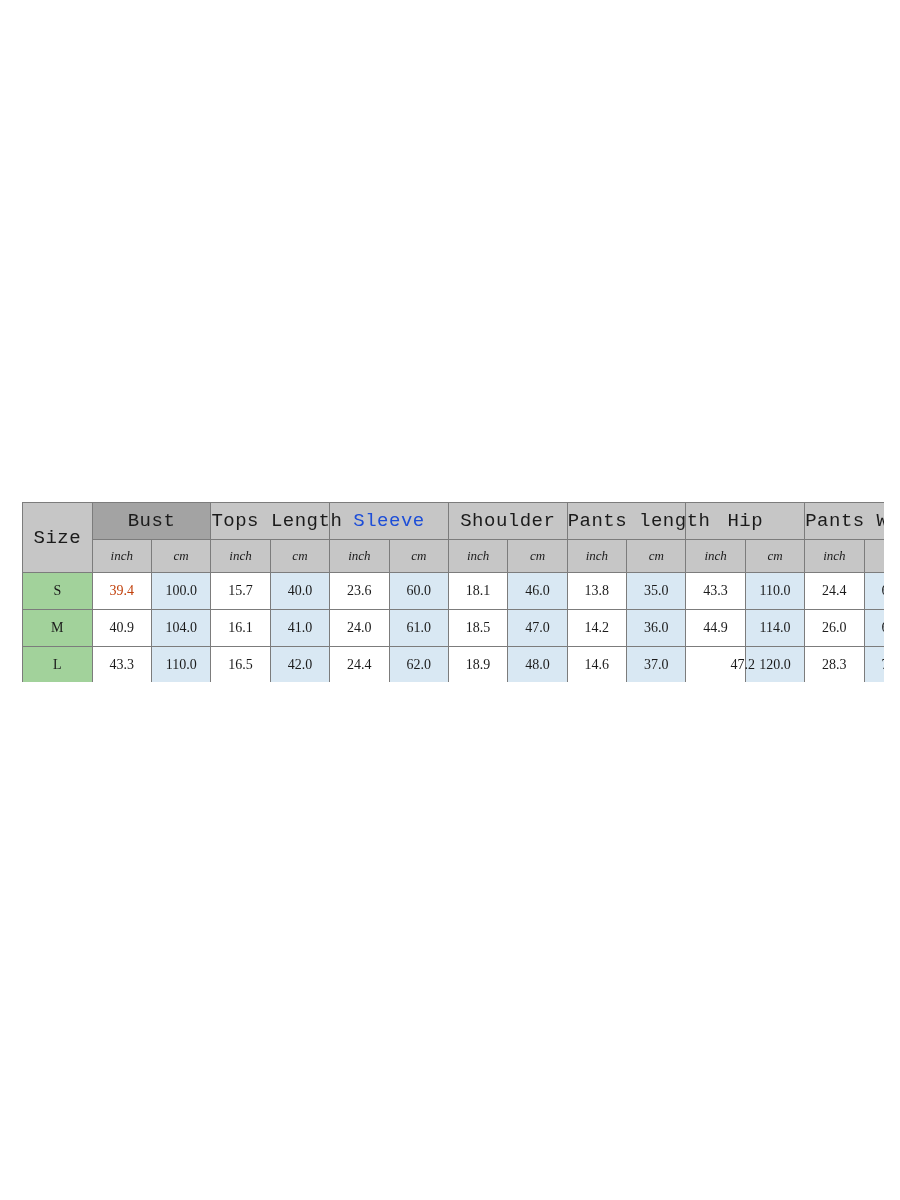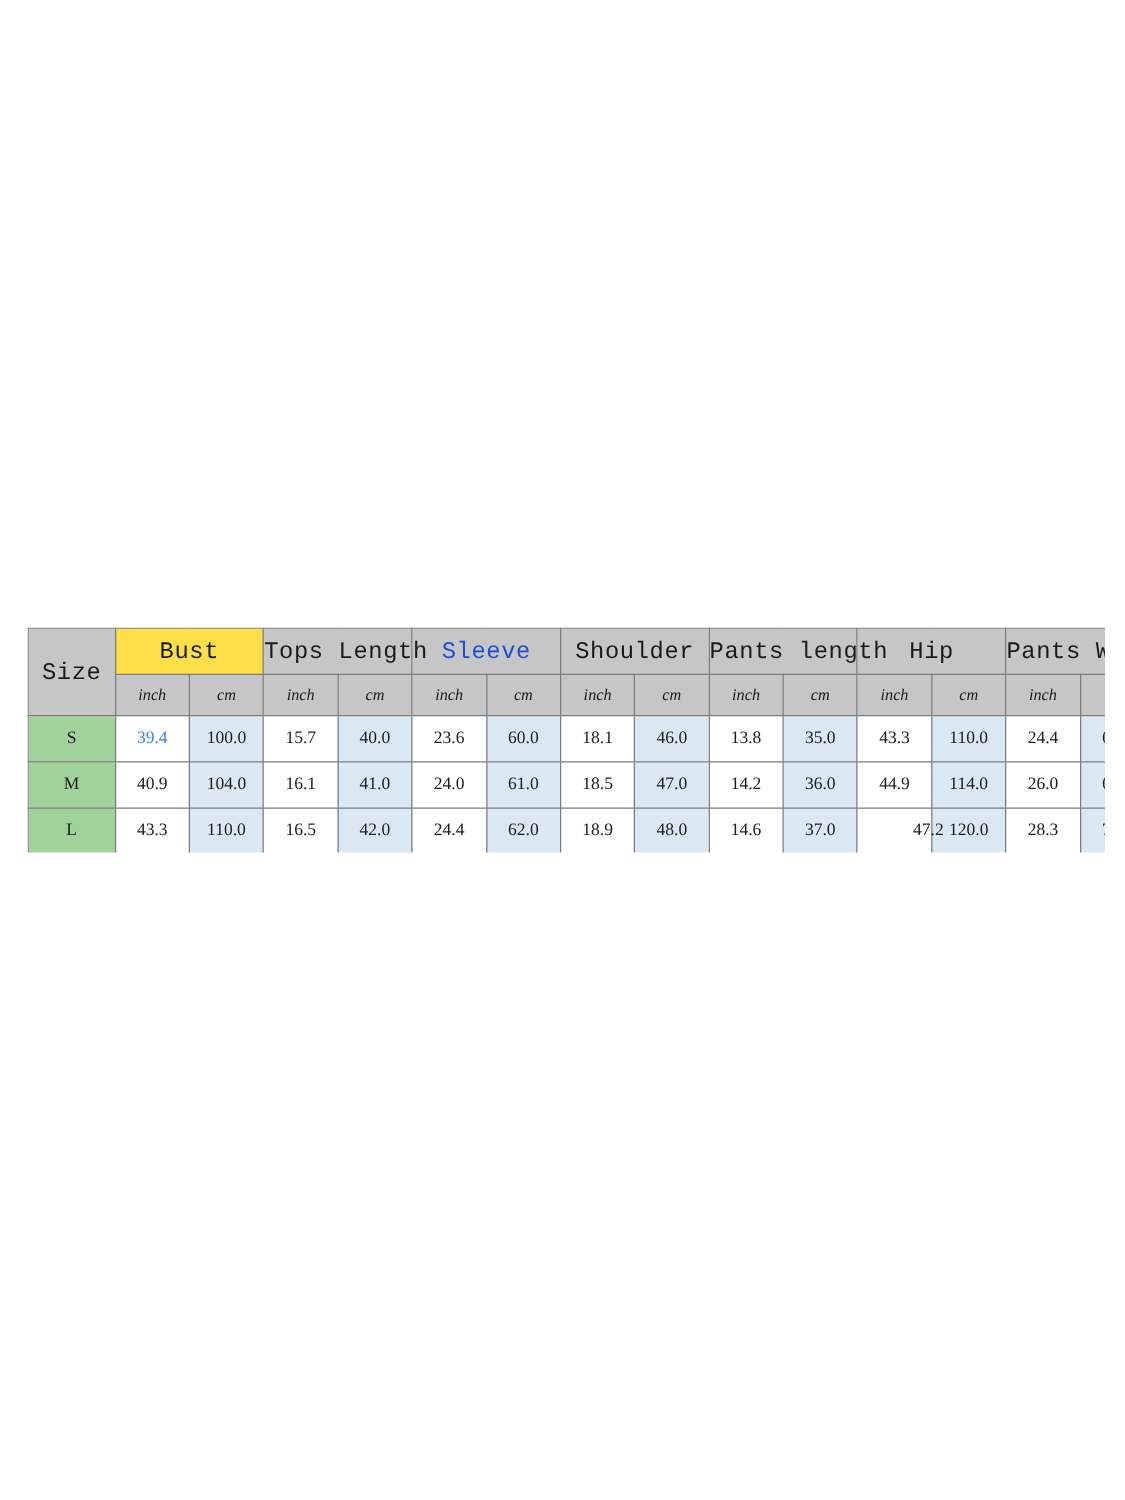--- a/index.html
+++ b/index.html
@@ -107,21 +107,21 @@
       <col class="c-unit">
         <col class="c-unit">
       <col class="c-unit">
         <col class="c-unit">
       <col class="c-unit">
         <col class="c-unit">
     </colgroup>
     <thead>
       <tr>
         <th class="size-head" rowspan="2" style="background: rgb(198, 198, 198); border-color: rgb(124, 124, 124); color: rgb(27, 27, 27);">Size</th>
-        <th class="group-head" colspan="2" style="background: #fde047; border-color: rgb(124, 124, 124); color: rgb(27, 27, 27);">Bust</th>
+        <th class="group-head" colspan="2" style="background: #a3a3a3; border-color: rgb(124, 124, 124); color: rgb(27, 27, 27);">Bust</th>
         <th class="group-head" colspan="2" style="background: rgb(198, 198, 198); border-color: rgb(124, 124, 124); color: rgb(27, 27, 27);">Tops Length</th>
         <th class="group-head" colspan="2" style="background: rgb(198, 198, 198); border-color: rgb(124, 124, 124); color: #1d4ed8;">Sleeve</th>
         <th class="group-head" colspan="2" style="background: rgb(198, 198, 198); border-color: rgb(124, 124, 124); color: rgb(27, 27, 27);">Shoulder</th>
         <th class="group-head" colspan="2" style="background: rgb(198, 198, 198); border-color: rgb(124, 124, 124); color: rgb(27, 27, 27);">Pants length</th>
         <th class="group-head" colspan="2" style="background: rgb(198, 198, 198); border-color: rgb(124, 124, 124); color: rgb(27, 27, 27);">Hip</th>
         <th class="group-head" colspan="2" style="background: rgb(198, 198, 198); border-color: rgb(124, 124, 124); color: rgb(27, 27, 27);">Pants Waiste</th>
       </tr>
       <tr>
         <th class="unit-head" style="background: rgb(198, 198, 198); border-color: rgb(124, 124, 124); color: rgb(27, 27, 27);">inch</th>
         <th class="unit-head" style="background: rgb(198, 198, 198); border-color: rgb(124, 124, 124); color: rgb(27, 27, 27);">cm</th>
@@ -136,21 +136,21 @@
         <th class="unit-head" style="background: rgb(198, 198, 198); border-color: rgb(124, 124, 124); color: rgb(27, 27, 27);">inch</th>
         <th class="unit-head" style="background: rgb(198, 198, 198); border-color: rgb(124, 124, 124); color: rgb(27, 27, 27);">cm</th>
         <th class="unit-head" style="background: rgb(198, 198, 198); border-color: rgb(124, 124, 124); color: rgb(27, 27, 27);">inch</th>
         <th class="unit-head" style="background: rgb(198, 198, 198); border-color: rgb(124, 124, 124); color: rgb(27, 27, 27);">cm</th>
       </tr>
     </thead>
     <tbody>
 
     <tr class="data-row">
           <td class="size-cell" style="background: rgb(162, 210, 155); border-color: rgb(124, 124, 124); color: rgb(27, 27, 27);">S</td>
-          <td class="val-inch" style="background: rgb(255, 255, 255); border-color: rgb(124, 124, 124); color: #3b82f6;">39.4</td>
+          <td class="val-inch" style="background: rgb(255, 255, 255); border-color: rgb(124, 124, 124); color: #c2410c;">39.4</td>
           <td class="val-cm" style="background: rgb(217, 232, 243); border-color: rgb(124, 124, 124); color: rgb(27, 27, 27);">100.0</td>
           <td class="val-inch" style="background: rgb(255, 255, 255); border-color: rgb(124, 124, 124); color: rgb(27, 27, 27);">15.7</td>
           <td class="val-cm" style="background: rgb(217, 232, 243); border-color: rgb(124, 124, 124); color: rgb(27, 27, 27);">40.0</td>
           <td class="val-inch" style="background: rgb(255, 255, 255); border-color: rgb(124, 124, 124); color: rgb(27, 27, 27);">23.6</td>
           <td class="val-cm" style="background: rgb(217, 232, 243); border-color: rgb(124, 124, 124); color: rgb(27, 27, 27);">60.0</td>
           <td class="val-inch" style="background: rgb(255, 255, 255); border-color: rgb(124, 124, 124); color: rgb(27, 27, 27);">18.1</td>
           <td class="val-cm" style="background: rgb(217, 232, 243); border-color: rgb(124, 124, 124); color: rgb(27, 27, 27);">46.0</td>
           <td class="val-inch" style="background: rgb(255, 255, 255); border-color: rgb(124, 124, 124); color: rgb(27, 27, 27);">13.8</td>
           <td class="val-cm" style="background: rgb(217, 232, 243); border-color: rgb(124, 124, 124); color: rgb(27, 27, 27);">35.0</td>
           <td class="val-inch" style="background: rgb(255, 255, 255); border-color: rgb(124, 124, 124); color: rgb(27, 27, 27);">43.3</td>

